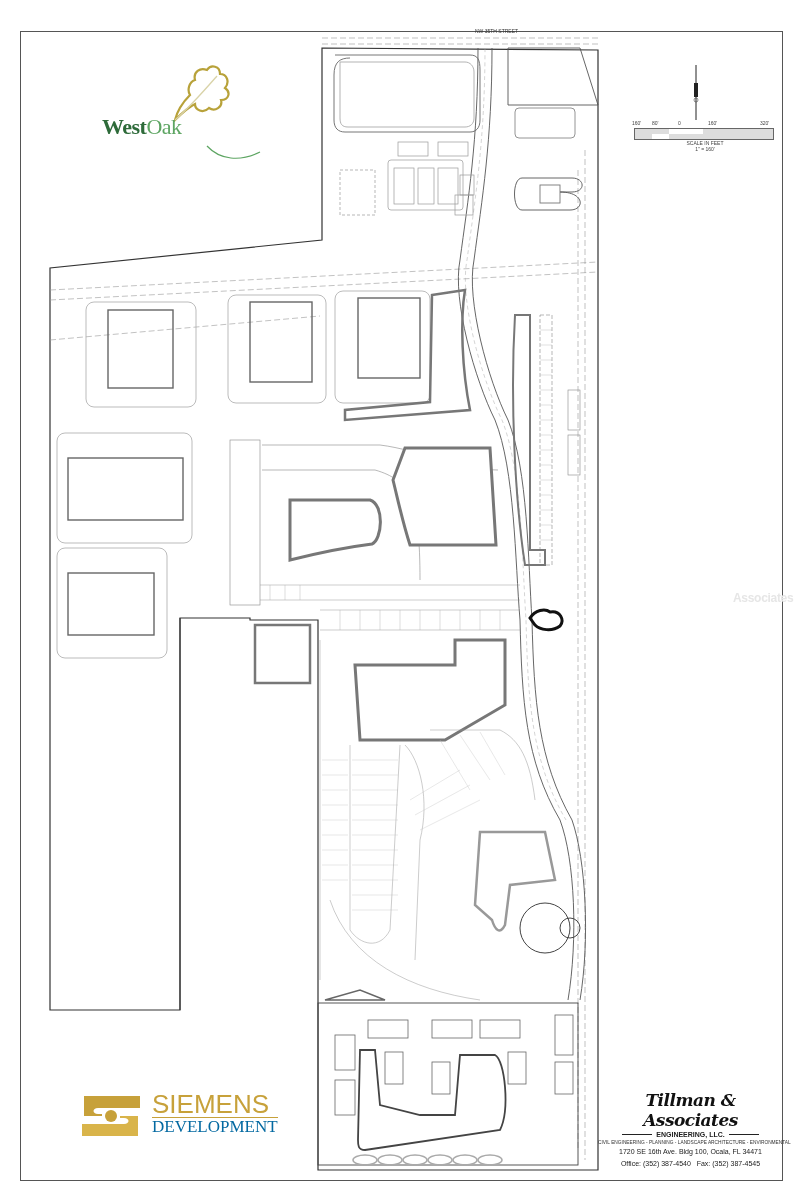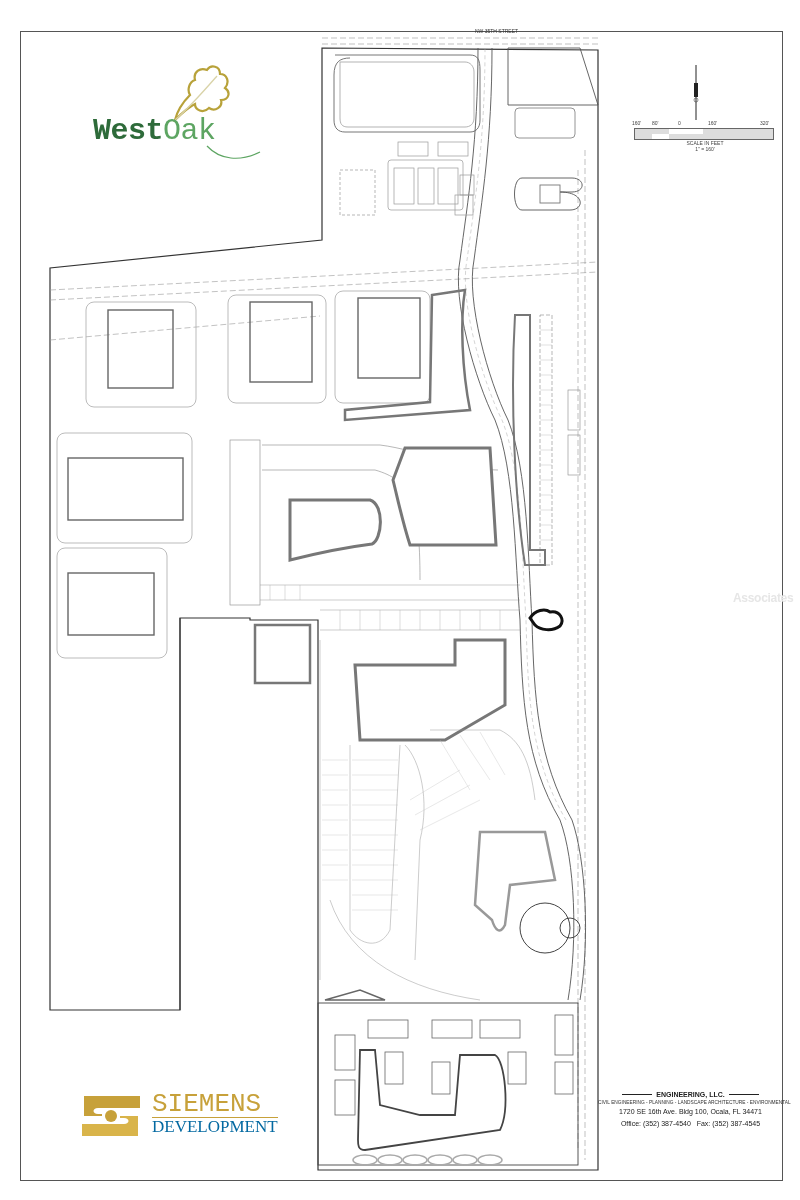--- a/index.html
+++ b/index.html
@@ -1,31 +1,31 @@
 <!DOCTYPE html>
 <html><head>
 <meta charset="utf-8">
 <style>
   html, body { margin: 0; padding: 0; background: #ffffff; }
   body { width: 800px; height: 1200px; position: relative; overflow: hidden; font-family: "Liberation Sans", sans-serif; }
   .frame { position: absolute; left: 20px; top: 31px; width: 763px; height: 1150px; border: 1.5px solid #555; box-sizing: border-box; }
   .plan { position: absolute; left: 0; top: 0; width: 800px; height: 1200px; }
   .logo-westoak { position: absolute; left: 85px; top: 62px; width: 180px; height: 110px; }
-  .westoak-text { position: absolute; left: 8px; top: 52px; font-family: Liberation Mono, monospace; font-size: 30px; letter-spacing: -0.5px; white-space: nowrap; }
+  .westoak-text { position: absolute; left: 17px; top: 52px; font-family: Liberation Serif, serif; font-size: 22px; letter-spacing: -0.5px; white-space: nowrap; }
   .westoak-text .w { color: #2e6b3a; font-weight: bold; }
   .westoak-text .o { color: #5da562; }
   .scale { position: absolute; left: 630px; top: 60px; width: 150px; height: 100px; }
   .scale-labels { position: absolute; top: 60px; left: 0; width: 150px; height: 10px; font-size: 5px; color: #444; }
   .scale-labels span { position: absolute; }
   .scale-bar { position: absolute; top: 68px; left: 4px; width: 138px; height: 10px; display: flex; border: 0.5px solid #666; }
   .scale-bar div { height: 100%; }
   .scale-caption { position: absolute; top: 80px; left: 0; width: 150px; text-align: center; font-size: 5px; color: #444; line-height: 6px; }
   .siemens { position: absolute; left: 80px; top: 1090px; width: 190px; height: 52px; }
   .siemens-mark { position: absolute; left: 0; top: 4px; width: 62px; height: 44px; }
-  .siemens-name { position: absolute; left: 72px; top: 1px; font-family: Liberation Mono, monospace; color: #c7a13a; font-size: 26px; letter-spacing: 0px; line-height: 26px; }
+  .siemens-name { position: absolute; left: 72px; top: 1px; font-family: Liberation Sans, sans-serif; color: #c7a13a; font-size: 26px; letter-spacing: 0px; line-height: 26px; }
   .siemens-sub { position: absolute; left: 72px; top: 27px; font-family: "Liberation Serif", serif; color: #0369a1; font-size: 17px; line-height: 18px; border-top: 1px solid #c7a13a; }
   .tillman { position: absolute; left: 598px; top: 1090px; width: 185px; height: 70px; text-align: center; }
   .tillman-name { font-family: "DejaVu Serif", serif; font-style: italic; font-weight: bold; font-size: 17px; color: #111; letter-spacing: -0.5px; line-height: 20px; }
   .tillman-eng { font-size: 7px; font-weight: bold; color: #222; margin-top: 1px; display: flex; align-items: center; justify-content: center; gap: 4px; }
   .tillman-eng::before, .tillman-eng::after { content: ""; display: block; width: 30px; height: 0.8px; background: #222; }
   .tillman-svc { font-size: 4.8px; color: #333; margin-top: 2px; white-space: nowrap; }
   .tillman-addr { font-size: 7px; color: #222; margin-top: 2px; line-height: 10px; }
   .watermark { position: absolute; left: 733px; top: 591px; font-size: 12px; color: #e6e6e6; font-weight: bold; letter-spacing: -0.3px; }
   .street-label { position: absolute; left: 475px; top: 28px; font-size: 5px; color: #333; }
 </style>
@@ -274,20 +274,21 @@
   <svg class="siemens-mark" viewBox="0 0 62 44">
     <path d="M4 2 L60 2 L60 14 L18 14 C12 14 12 20 18 20 L22 20 L22 22 L4 22 Z" fill="#c7a13a"></path>
     <path d="M58 42 L2 42 L2 30 L44 30 C50 30 50 24 44 24 L40 24 L40 22 L58 22 Z" fill="#d9b44a"></path>
     <circle cx="31" cy="22" r="6" fill="#c7a13a"></circle>
   </svg>
   <div class="siemens-name">SIEMENS</div>
   <div class="siemens-sub">DEVELOPMENT</div>
 </div>
 
 <div class="tillman">
+  <div class="tillman-name">Tillman &amp; Associates</div>
   <div class="tillman-eng">ENGINEERING, LLC.</div>
   <div class="tillman-svc">CIVIL ENGINEERING - PLANNING - LANDSCAPE ARCHITECTURE - ENVIRONMENTAL</div>
   <div class="tillman-addr">1720 SE 16th Ave. Bldg 100, Ocala, FL 34471</div>
   <div class="tillman-addr">
     <span>Office: (352) 387-4540</span>&nbsp;&nbsp;
     <span>Fax: (352) 387-4545</span>
   </div>
 </div>
 
 <div class="watermark">Associates</div>

